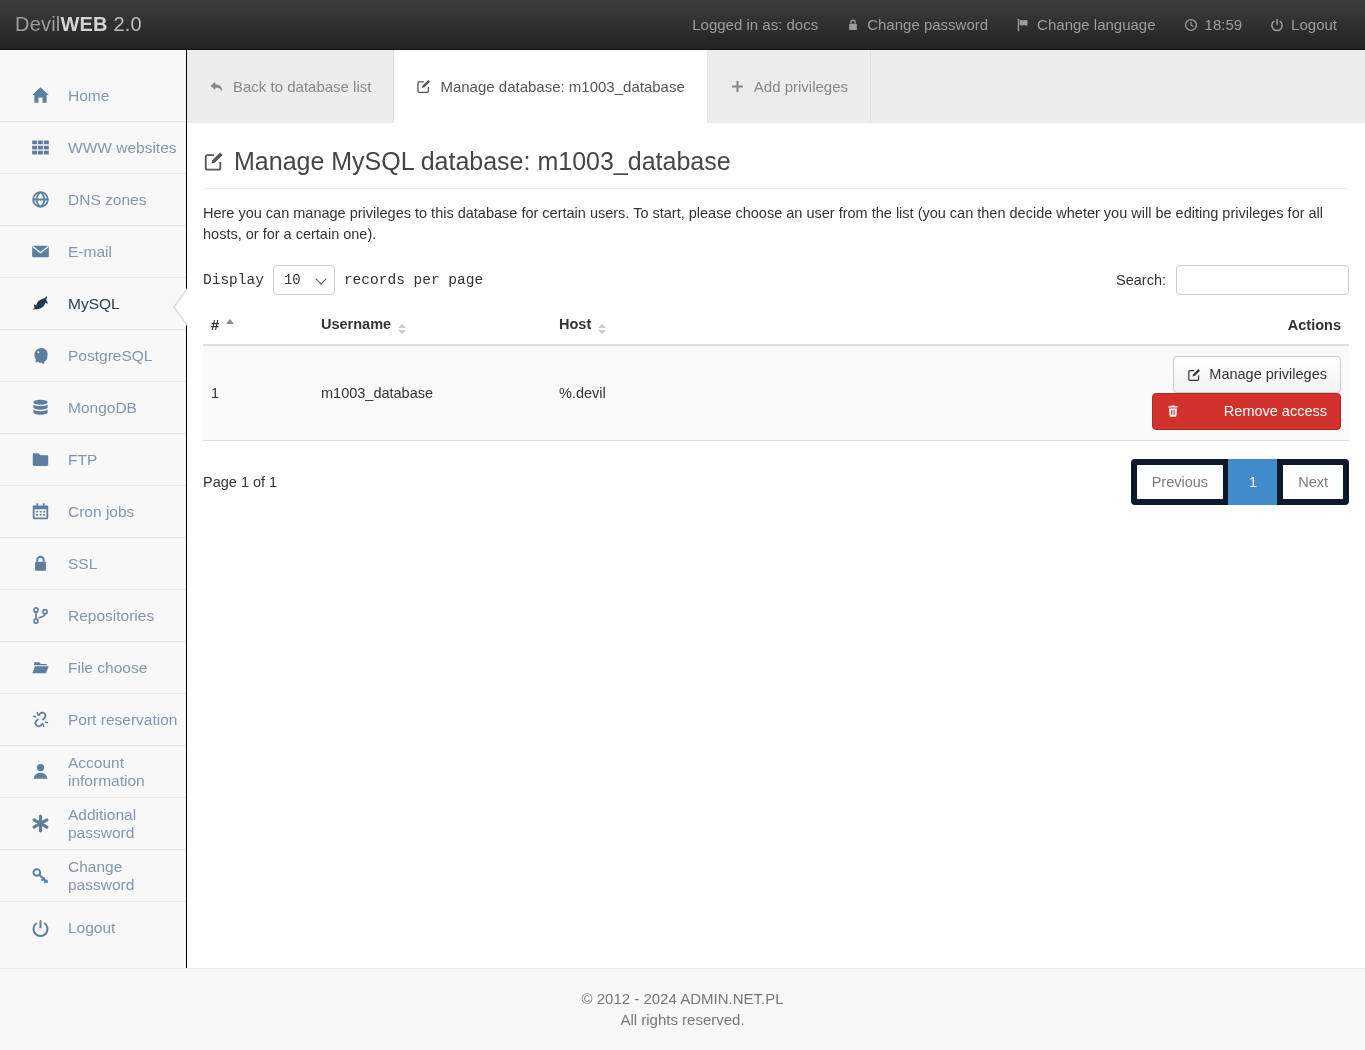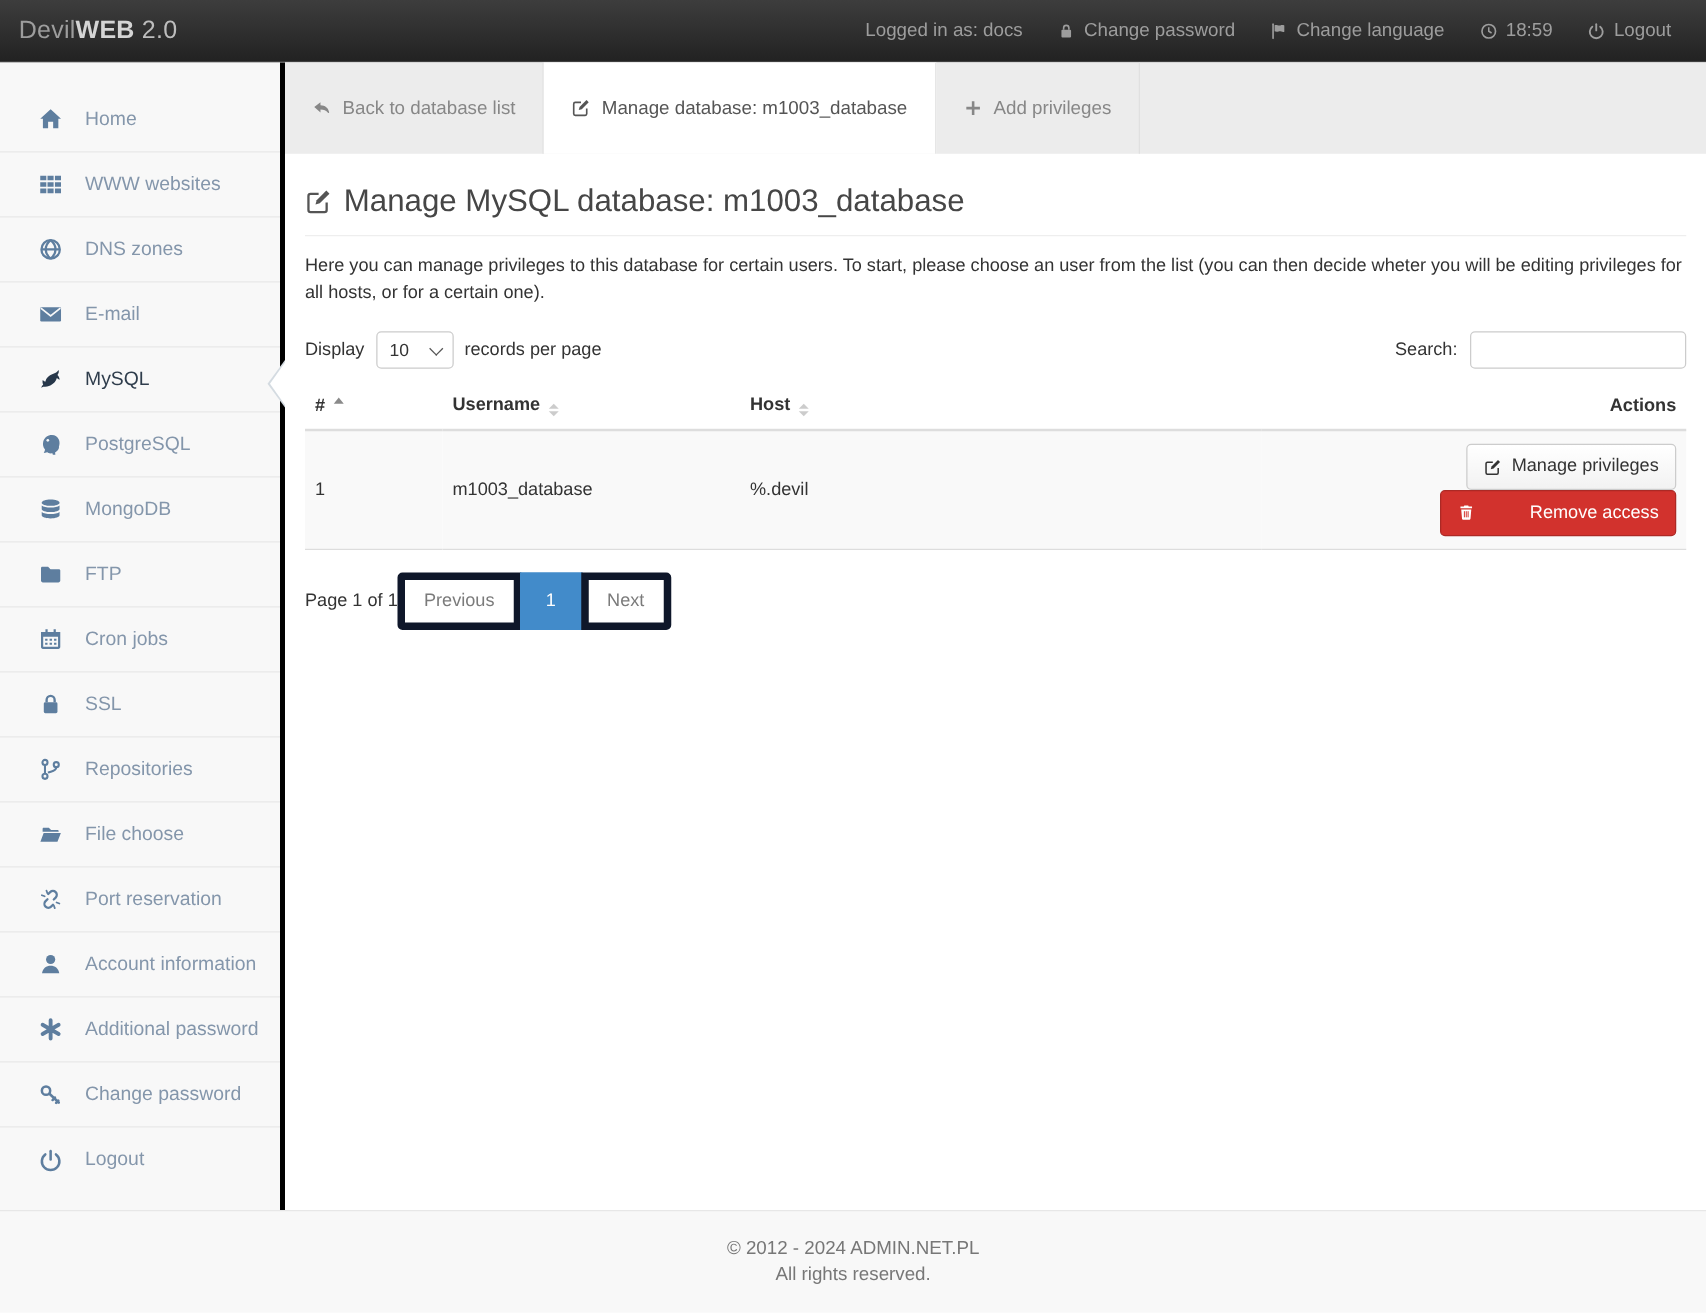--- a/index.html
+++ b/index.html
@@ -18,21 +18,21 @@
   .brand { padding-left:15px; font-size:20px; color:#9d9d9d; letter-spacing:.2px; cursor:pointer; }
   .brand b { color:#d4d4d4; font-weight:700; }
   .brand .ver { color:#bdbdbd; font-weight:300; }
   .topmenu { display:flex; align-items:center; gap:28px; padding-right:28px; }
   .topmenu .titem { display:inline-flex; align-items:center; gap:7px; color:#9d9d9d; font-size:15px; cursor:pointer; white-space:nowrap; }
   .topmenu .titem svg { width:14px; height:14px; color:#9d9d9d; }
 
   
   .layout { display:flex; height:918px; }
   .sidebar {
-    width:228px; background:#f8f8f8; border-right:4px solid #000000;
+    width:187px; background:#f8f8f8; border-right:1px solid #000000;
     padding-top:20px; flex:none;
   }
   .side-item {
     list-style:none; height:52px; display:flex; align-items:center;
     padding-left:27px; border-bottom:1px solid #e8e8e8; cursor:pointer;
   }
   .side-item:last-child { border-bottom:none; }
   .sicon { width:27px; display:flex; justify-content:center; margin-right:14px; color:#5e7e9f; flex:none; }
   .sicon svg { width:19px; height:19px; }
   .slabel { font-size:15.5px; color:#8496ab; }
@@ -57,21 +57,21 @@
   
   .page { padding:14px 16px 0 16px; }
   .page-title {
     display:flex; align-items:center; gap:10px; font-size:25px; font-weight:400; color:#464646;
     padding:10px 0 12px 0; border-bottom:1px solid #eee;
   }
   .page-title svg { width:21px; height:21px; color:#555; flex:none; }
   .desc { margin-top:14px; font-size:14.5px; line-height:1.42; color:#333; }
 
   .controls { margin-top:21px; display:flex; align-items:center; justify-content:space-between; }
-  .ctl-left { display:flex; align-items:center; gap:9px; }
+  .ctl-left { display:flex; align-items:center; gap:9px;font-family:Liberation Mono, monospace; }
   .select-wrap { position:relative; display:inline-block; }
   .select-wrap select {
     appearance:none; -webkit-appearance:none; width:62px; height:30px; padding:0 22px 0 10px;
     border:1px solid #ccc; border-radius:4px; background:#fff; font-family:inherit; font-size:14px; color:#333;
   }
   .select-wrap::after {
     content:""; position:absolute; right:10px; top:10px; width:7px; height:7px;
     border-right:1.6px solid #555; border-bottom:1.6px solid #555; transform:rotate(45deg); pointer-events:none;
   }
   .ctl-right { display:flex; align-items:center; gap:10px; }
@@ -88,21 +88,21 @@
   .sorts i { width:0; height:0; border-left:4px solid transparent; border-right:4px solid transparent; }
   .sorts .u { border-bottom:4px solid #ccc; }
   .sorts .d { border-top:4px solid #ccc; }
 
   .btn { display:inline-flex; align-items:center; gap:8px; font-size:14.5px; padding:8px 13px; border-radius:4px; border:1px solid transparent; cursor:pointer; font-family:inherit; line-height:1.3; }
   .btn svg { width:14px; height:14px; flex:none; }
   .btn-default { background:linear-gradient(#ffffff,#f2f2f2); border-color:#ccc; color:#333; }
   .btn-danger { background:#d2322d; border-color:#ac2925; color:#fff; margin-left:5px;gap:44px; }
 
   
-  .pager-row { display:flex; align-items:center; margin-top:18px; }
+  .pager-row { display:flex; align-items:center; justify-content:space-between; margin-top:18px; }
   .page-summary { font-size:14.5px; color:#333; }
   .pagination { display:inline-flex; list-style:none; }
   .pagination .pg {
     display:inline-block; padding:9px 15px; font-size:14.5px; color:#7b7b7b; background:#fff;
     border:6px solid #0f172a; margin-left:-1px; cursor:pointer;
   }
   .pagination li:first-child .pg { border-radius:4px 0 0 4px; margin-left:0; }
   .pagination li:last-child .pg { border-radius:0 4px 4px 0; }
   .pagination .pg.active { background:#428bca; border-color:#428bca; color:#fff; }
 

